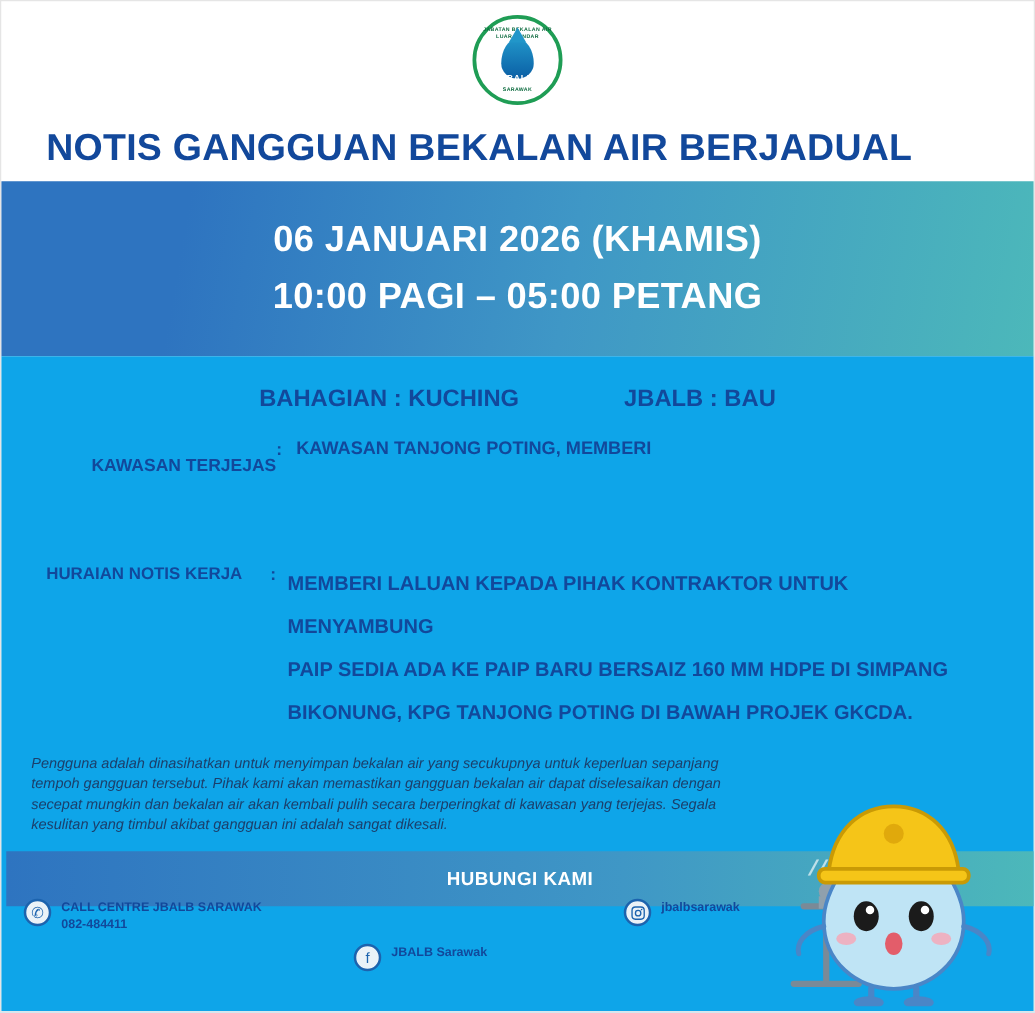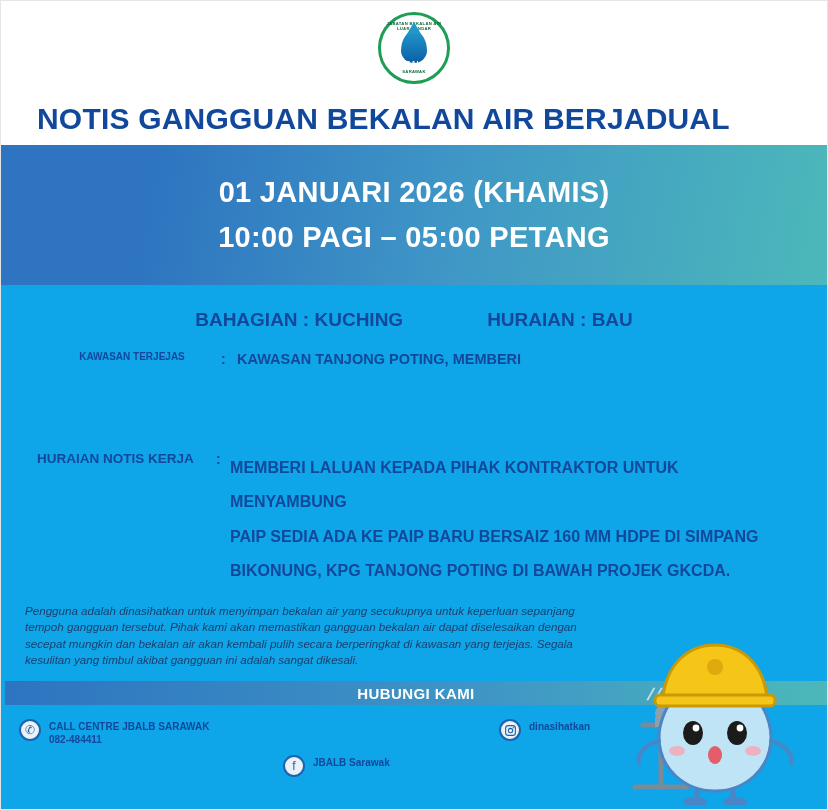--- a/index.html
+++ b/index.html
@@ -91,22 +91,22 @@
     position: absolute; top: 24px; left: 0; right: 0;
     display: flex; justify-content: center; gap: 84px;
     font-size: 19px; font-weight: bold; color: #12489b;
   }
 
   .kawasan {
     position: absolute; top: 66px; left: 40px; right: 40px;
     display: flex; align-items: flex-start;
   }
   .kawasan .lbl {
-    width: 180px; text-align: center; font-size: 10px;
-    font-weight: bold; color: #12489b; padding-left: 2px;
+    width: 180px; text-align: right; font-size: 14px;
+    font-weight: bold; color: #12489b; padding-left: 2px; margin-top: 13px;
   }
   .kawasan .colon { font-size: 14px; font-weight: bold; color: #12489b; width: 16px; }
   .kawasan .val { font-size: 14.5px; font-weight: bold; color: #12489b; }
 
   .huraian {
     position: absolute; top: 166px; left: 24px; right: 30px;
     display: flex; align-items: flex-start;
   }
   .huraian .lbl {
     width: 192px; text-align: left; font-size: 13.5px;
@@ -117,21 +117,21 @@
 
   .note {
     position: absolute; top: 318px; left: 24px; width: 580px;
     font-size: 11.6px; font-style: italic; color: #1b3f6b;
     line-height: 1.42;
   }
 
   
   .contact-banner {
     position: absolute; left: 4px; right: 0; top: 396px;
-    height: 24px;
+    height: 44px;
     background: linear-gradient(90deg,#2e74c0 0%, #3f97c6 60%, #4cb8ba 100%);
     display: flex; align-items: center; justify-content: center;
     color: #ffffff; font-size: 15px; font-weight: bold; letter-spacing: .4px;
   }
   .contact-banner .slashes {
     position: absolute; right: 160px; top: 4px;
     color: rgba(255,255,255,.65); font-size: 17px; letter-spacing: -1px;
     font-weight: bold; transform: skewX(-20deg);
   }
 
@@ -176,30 +176,30 @@
       <span class="jbalb">JBALB</span>
       <span class="ring-text-bottom">SARAWAK</span>
     </div>
   </div>
 
   <div class="title-bar">
     <h1>NOTIS GANGGUAN BEKALAN AIR BERJADUAL</h1>
   </div>
 
   <div class="date-banner">
-    <div class="d1">01 JANUARI 2026 (KHAMIS)</div>
+    <div class="d1">06 JANUARI 2026 (KHAMIS)</div>
     <div class="d2">10:00 PAGI – 05:00 PETANG</div>
   </div>
 
   <div class="body-area">
     <div class="left-edge"></div>
 
     <div class="row-bd">
       <span>BAHAGIAN : KUCHING</span>
-      <span>HURAIAN : BAU</span>
+      <span>JBALB : BAU</span>
     </div>
 
     <div class="kawasan">
       <span class="lbl">KAWASAN TERJEJAS</span>
       <span class="colon">:</span>
       <span class="val">KAWASAN TANJONG POTING, MEMBERI</span>
     </div>
 
     <div class="huraian">
       <span class="lbl">HURAIAN NOTIS KERJA</span>
@@ -230,21 +230,21 @@
 
 
       <div class="c-item c-ig">
         <span class="ci">
           <svg width="13" height="13" viewBox="0 0 24 24" fill="none" stroke="#1c63ae" stroke-width="2">
             <rect x="3" y="3" width="18" height="18" rx="5"></rect>
               <circle cx="12" cy="12" r="4"></circle>
               <circle cx="17.2" cy="6.8" r="1.2" fill="#1c63ae" stroke="none"></circle>
           </svg>
         </span>
-        <span class="c-text">dinasihatkan</span>
+        <span class="c-text">jbalbsarawak</span>
       </div>
 
       <div class="c-item c-fb">
         <span class="ci">f</span>
         <span class="c-text">JBALB Sarawak</span>
       </div>
     </div>
 
     <svg class="mascot" viewBox="0 0 172 200">
 

